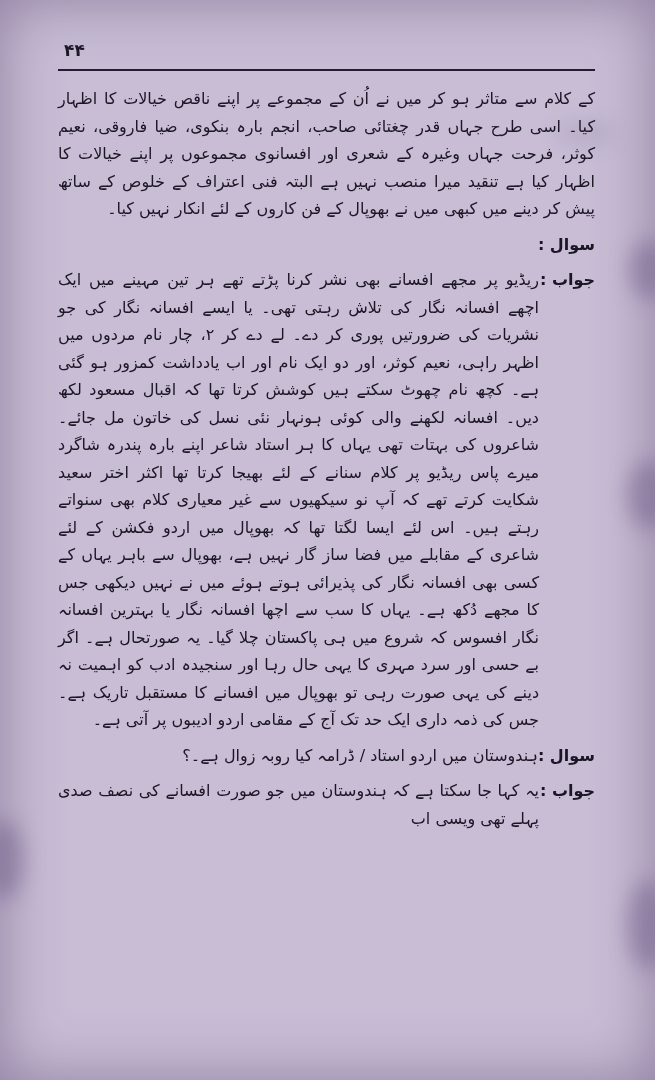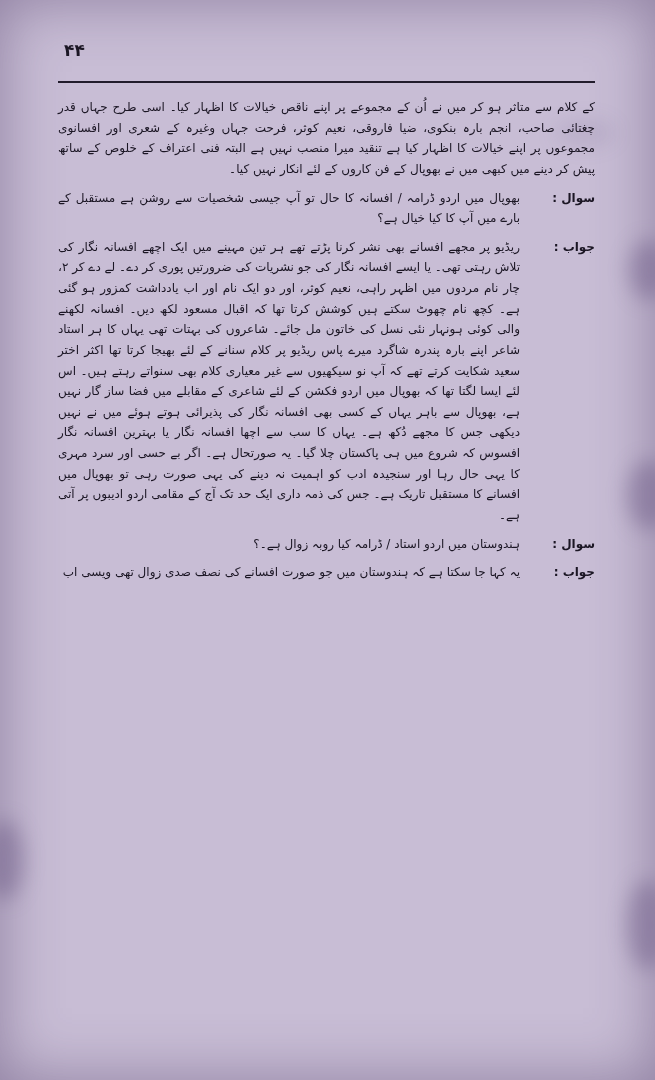--- a/index.html
+++ b/index.html
@@ -39,51 +39,50 @@
     right: 60px;
     left: 58px;
     direction: rtl;
   }
 
   .page-header {
     display: flex;
     flex-direction: row-reverse; 
     justify-content: space-between;
     align-items: flex-end;
-    padding: 4px 6px 21px 6px;
+    padding: 4px 6px 9px 6px;
     border-bottom: 2px solid #221c2c;
     font-weight: bold;
     gap: 20px;
   }
   .page-number {
     font-size: 17px;
     letter-spacing: 1px;
   }
   .header-title {
     font-size: 17px;
   }
 
   .body-text {
     margin-top: 14px;
-    font-size: 12px;
+    font-size: 16px;
     line-height: 1.72;
     text-align: justify;
   }
   .lead-paragraph {
     text-align: justify;
   }
   .qa-block {
     display: flex;
     margin-top: 8px;
   }
   .qa-label {
     flex: 0 0 56px;
     font-weight: bold;
     white-space: nowrap;
-    margin-left: 19px;
   }
   .qa-text {
     flex: 1;
     text-align: justify;
   }
 </style>
 </head>
 <body>
 
 <div class="scan-page">
@@ -98,33 +97,32 @@
     <div class="page-header">
       <span class="page-number">۴۴</span>
     </div>
 
     <div class="body-text">
 
       <div class="lead-paragraph">کے کلام سے متاثر ہو کر میں نے اُن کے مجموعے پر اپنے ناقص خیالات کا اظہار کیا۔ اسی طرح جہاں قدر چغتائی صاحب، انجم بارہ بنکوی، ضیا فاروقی، نعیم کوثر، فرحت جہاں وغیرہ کے شعری اور افسانوی مجموعوں پر اپنے خیالات کا اظہار کیا ہے تنقید میرا منصب نہیں ہے البتہ فنی اعتراف کے خلوص کے ساتھ پیش کر دینے میں کبھی میں نے بھوپال کے فن کاروں کے لئے انکار نہیں کیا۔</div>
 
       <div class="qa-block">
         <span class="qa-label">سوال :</span>
-        <span class="qa-text">بھوپال میں اردو ڈرامہ / افسانہ کا حال تو آپ جیسی شخصیات سے روشن ہے مستقبل کے بارے میں آپ کا کیا خیال ہے؟</span>
       </div>
 
       <div class="qa-block">
         <span class="qa-label">جواب :</span>
         <span class="qa-text">ریڈیو پر مجھے افسانے بھی نشر کرنا پڑتے تھے ہر تین مہینے میں ایک اچھے افسانہ نگار کی تلاش رہتی تھی۔ یا ایسے افسانہ نگار کی جو نشریات کی ضرورتیں پوری کر دے۔ لے دے کر ۲، چار نام مردوں میں اظہر راہی، نعیم کوثر، اور دو ایک نام اور اب یادداشت کمزور ہو گئی ہے۔ کچھ نام چھوٹ سکتے ہیں کوشش کرتا تھا کہ اقبال مسعود لکھ دیں۔ افسانہ لکھنے والی کوئی ہونہار نئی نسل کی خاتون مل جائے۔ شاعروں کی بہتات تھی یہاں کا ہر استاد شاعر اپنے بارہ پندرہ شاگرد میرے پاس ریڈیو پر کلام سنانے کے لئے بھیجا کرتا تھا اکثر اختر سعید شکایت کرتے تھے کہ آپ نو سیکھیوں سے غیر معیاری کلام بھی سنواتے رہتے ہیں۔ اس لئے ایسا لگتا تھا کہ بھوپال میں اردو فکشن کے لئے شاعری کے مقابلے میں فضا ساز گار نہیں ہے، بھوپال سے باہر یہاں کے کسی بھی افسانہ نگار کی پذیرائی ہوتے ہوئے میں نے نہیں دیکھی جس کا مجھے دُکھ ہے۔ یہاں کا سب سے اچھا افسانہ نگار یا بہترین افسانہ نگار افسوس کہ شروع میں ہی پاکستان چلا گیا۔ یہ صورتحال ہے۔ اگر بے حسی اور سرد مہری کا یہی حال رہا اور سنجیدہ ادب کو اہمیت نہ دینے کی یہی صورت رہی تو بھوپال میں افسانے کا مستقبل تاریک ہے۔ جس کی ذمہ داری ایک حد تک آج کے مقامی اردو ادیبوں پر آتی ہے۔</span>
       </div>
 
       <div class="qa-block">
         <span class="qa-label">سوال :</span>
         <span class="qa-text">ہندوستان میں اردو استاد / ڈرامہ کیا روبہ زوال ہے۔؟</span>
       </div>
 
       <div class="qa-block">
         <span class="qa-label">جواب :</span>
-        <span class="qa-text">یہ کہا جا سکتا ہے کہ ہندوستان میں جو صورت افسانے کی نصف صدی زوال تھی ویسی اب</span>
+        <span class="qa-text">یہ کہا جا سکتا ہے کہ ہندوستان میں جو صورت افسانے کی نصف صدی پہلے تھی ویسی اب</span>
       </div>
 
     </div>
   </div>
 </div>
 
 </body></html>

